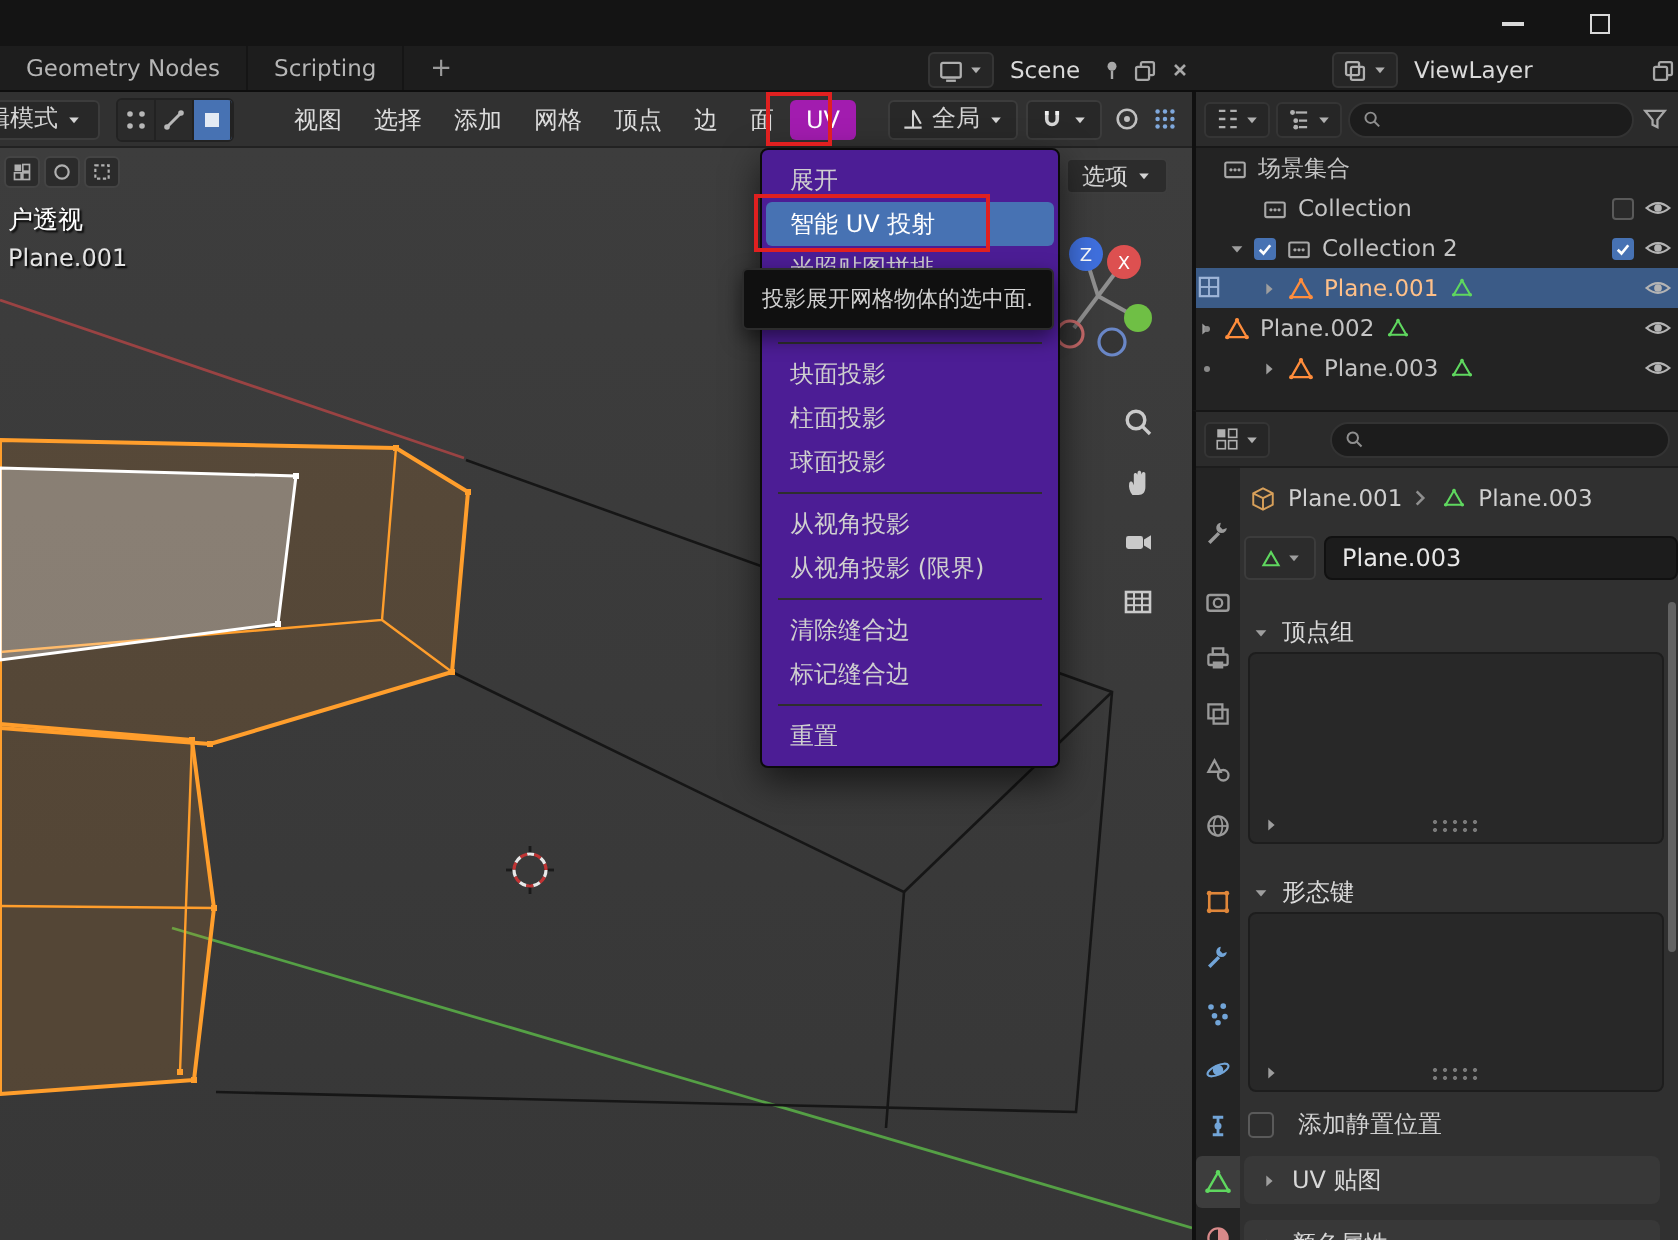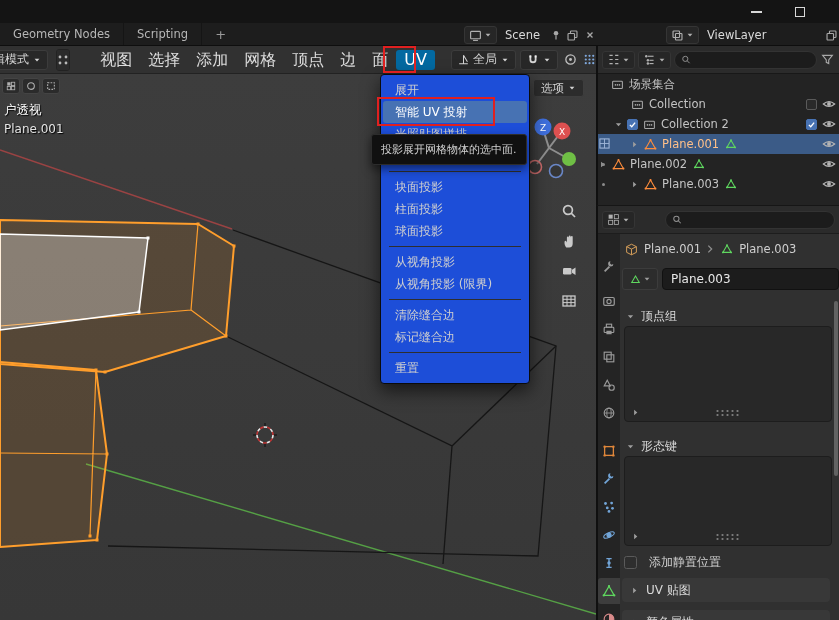--- a/index.html
+++ b/index.html
@@ -27,22 +27,22 @@
   .flex1{flex:1}
 
   
   #vp-header{position:absolute;left:0;top:46px;width:596px;height:28px;background:#313131;border-bottom:1px solid #222;display:flex;align-items:center;overflow:hidden}
   .pill{background:#282828;border:1px solid #3c3c3c;border-radius:3px;height:20px;display:flex;align-items:center;padding:0 6px;gap:4px;color:#d4d4d4;white-space:nowrap}
   #mode-pill{margin-left:-14px;width:64px}
   #mode-group{display:flex;margin-left:8px;border-radius:3px;overflow:hidden;border:1px solid #222}
   .mode-btn{width:19px;height:20px;background:#2b2b2b;display:flex;align-items:center;justify-content:center;color:#b8b8b8;border-right:1px solid #222}
   .mode-btn.active{background:#4772b3;color:#fff}
   #vp-menus{display:flex;margin-left:22px}
-  .menu-label{padding:0 8px;height:20px;line-height:20px;color:#dcdcdc;font-size:16px;border-radius:3px;white-space:nowrap}
-  .menu-label.open{background:#0369a1;color:#fff}
+  .menu-label{padding:0 8px;height:20px;line-height:20px;color:#dcdcdc;font-size:12px;border-radius:3px;white-space:nowrap}
+  .menu-label.open{background:#a21caf;color:#fff}
   .hdr-ic{display:flex;align-items:center;justify-content:center;color:#c0c0c0;margin-left:6px}
 
   
   #outliner{position:absolute;left:596px;top:46px;width:243px;height:159px;background:#232323;border-left:2px solid #101010}
   #ol-header{height:28px;background:#2b2b2b;border-bottom:1px solid #181818;display:flex;align-items:center;padding:0 4px;gap:3px}
   .search-box{flex:1;height:18px;background:#1c1c1c;border:1px solid #333;border-radius:9px;display:flex;align-items:center;padding:0 6px;gap:4px;color:#8f8f8f}
   .search-box input{background:transparent;border:none;outline:none;color:#ddd;width:100%;font-size:11px;font-family:inherit}
   .ol-row{height:20px;display:flex;align-items:center;font-size:11.5px;color:#c4c4c4;position:relative;gap:4px}
   .ol-row.sel{background:#3b5b87;color:#e8e8e8}
   .ol-label{white-space:nowrap}
@@ -90,21 +90,21 @@
   .wface{fill:rgba(255,255,255,0.30);stroke:#ffffff;stroke-width:1.5}
   .vdot rect{fill:#ff9e2c}
   .wdot rect{fill:#ffffff}
   .cur-w{fill:none;stroke:#e8e8e8;stroke-width:1.6;stroke-dasharray:3.6 3.6}
   .cur-r{fill:none;stroke:#c03434;stroke-width:1.6;stroke-dasharray:3.6 3.6;stroke-dashoffset:3.6}
   .cur-t{stroke:#1a1a1a;stroke-width:1.4}
   .gz-l{stroke:#8f8f8f;stroke-width:2}
   .gz-t{fill:#fff;font-size:9px;text-anchor:middle;font-family:inherit}
 
   
-  #uv-menu{position:absolute;left:380px;top:74px;width:150px;background:#1d4ed8;border:1px solid #0b0b0b;border-radius:4px;box-shadow:0 7px 18px rgba(0,0,0,.6);padding:4px 0;z-index:30}
+  #uv-menu{position:absolute;left:380px;top:74px;width:150px;background:#4c1d95;border:1px solid #0b0b0b;border-radius:4px;box-shadow:0 7px 18px rgba(0,0,0,.6);padding:4px 0;z-index:30}
   .uv-item{height:22px;line-height:22px;padding:0 18px 0 14px;color:#cfcfcf;font-size:12px;white-space:nowrap}
   .uv-item.hl{background:#4772b3;color:#fff;margin:0 2px;border-radius:3px;padding:0 16px 0 12px}
   .uv-sep{height:1px;background:#2e2e2e;margin:4px 8px}
   .uv-spacer{height:22px}
   #uv-tooltip{position:absolute;left:371px;top:134px;background:#101010;border:1px solid #2c2c2c;border-radius:3px;padding:7px 9px;color:#d2d2d2;font-size:11px;white-space:nowrap;z-index:40;box-shadow:0 4px 10px rgba(0,0,0,.5)}
   .annotation{position:absolute;border:2.5px solid #e02020;z-index:60;pointer-events:none}
   #anno-uv{left:383px;top:46px;width:33px;height:27px}
   #anno-smart{left:377px;top:97px;width:118px;height:29px}
 </style>
 </head>

